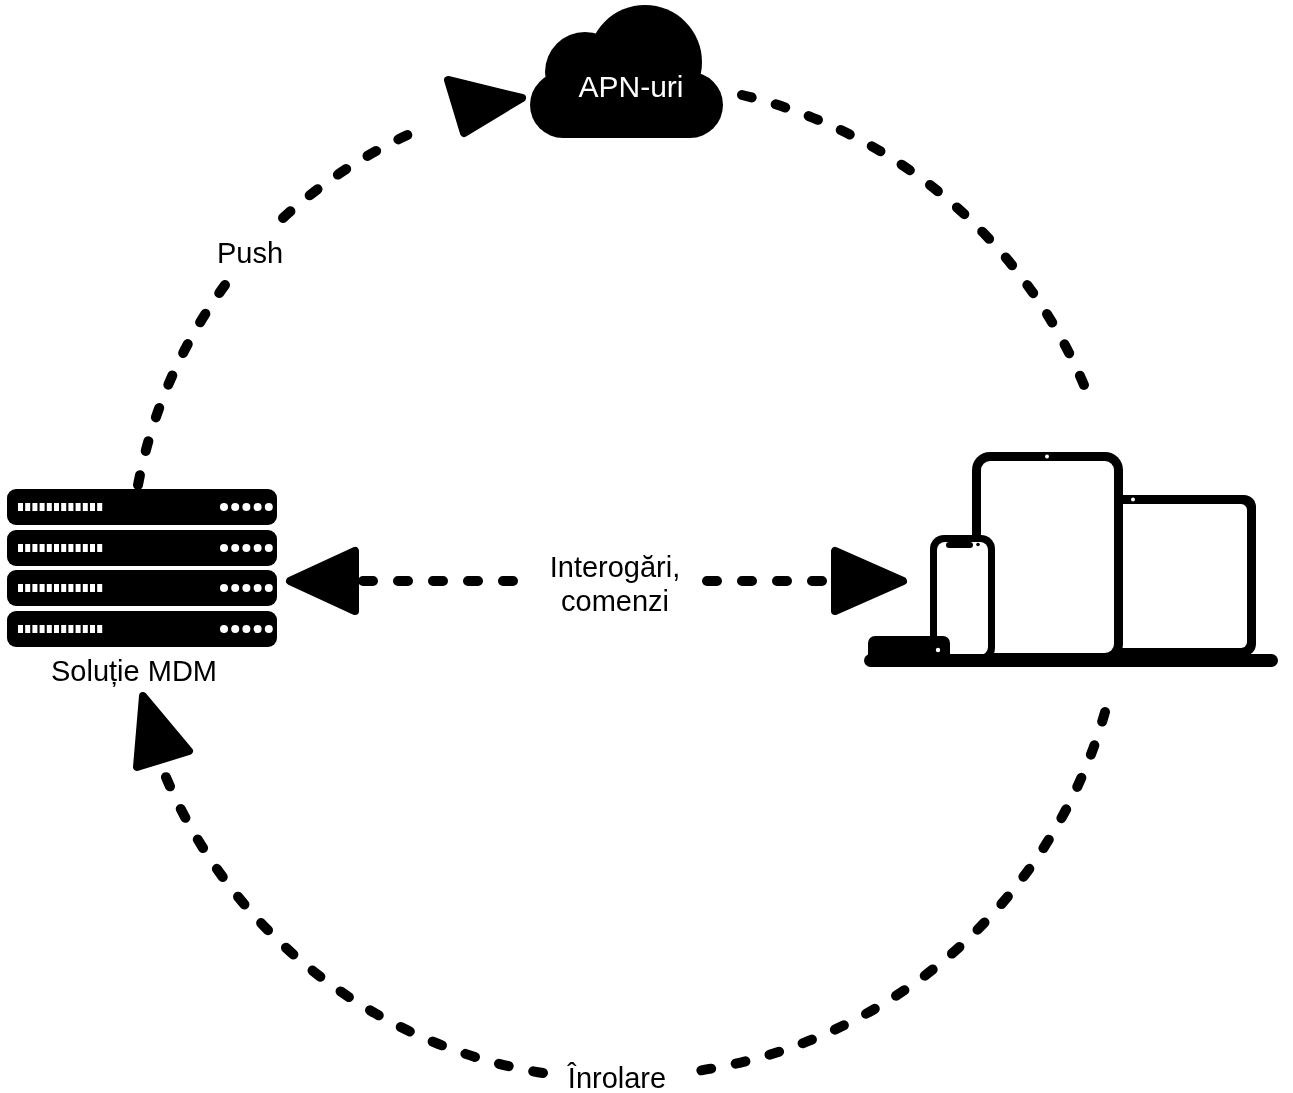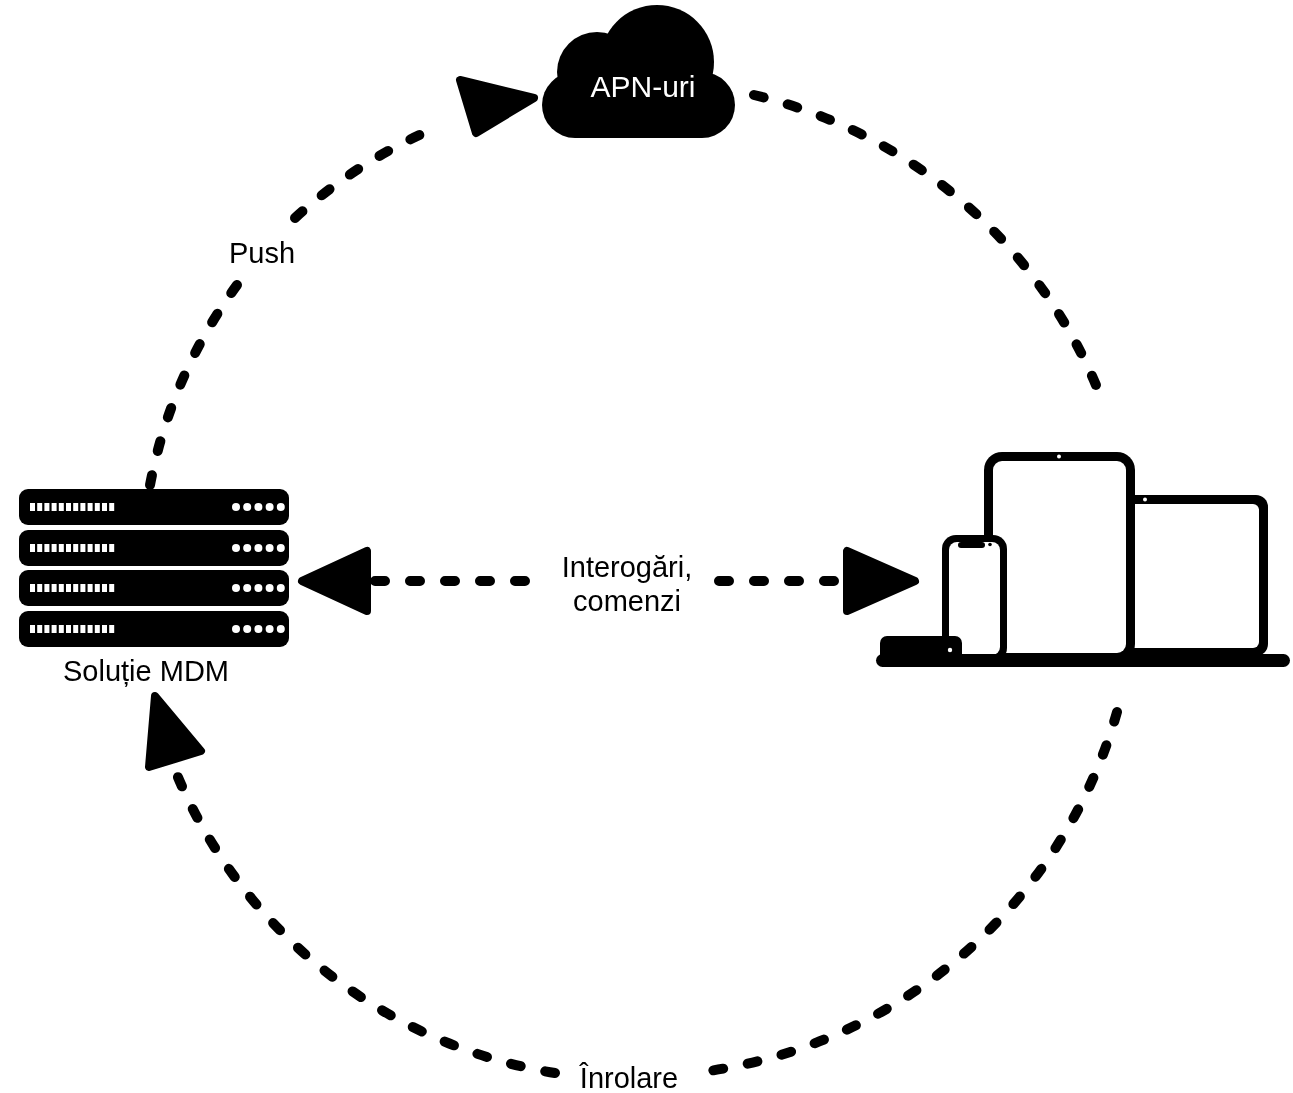--- a/index.html
+++ b/index.html
@@ -1,17 +1,17 @@
 <!DOCTYPE html>
 <html style="--ink: #000000; --bg: #ffffff;"><head>
 <meta charset="utf-8">
 <style>
   :root { --ink:#000000; --bg:#ffffff; }
   html,body { margin:0; padding:0; background:var(--bg); }
-  .stage { width:1180px; height:1093px; position:relative; background:var(--bg);padding-left:12px; }
+  .stage { width:1180px; height:1093px; position:relative; background:var(--bg); }
   svg { display:block; }
   .dash {
     fill:none; stroke:var(--ink); stroke-width:10;
     stroke-linecap:round; stroke-dasharray:10 25;
   }
   .hline { stroke-dasharray:10 25; }
   .arrowhead {
     fill:var(--ink); stroke:var(--ink); stroke-width:8; stroke-linejoin:round;
   }
   .ink  { fill:var(--ink); }

